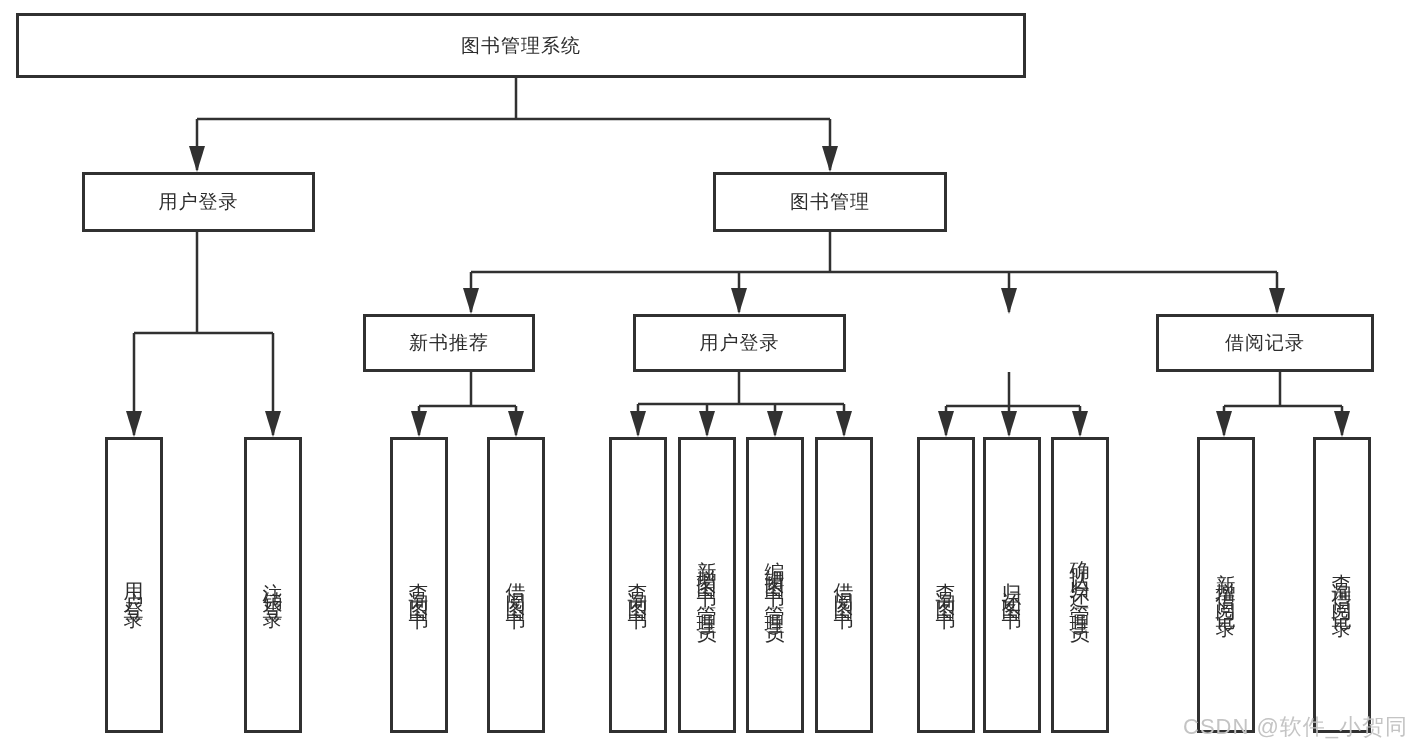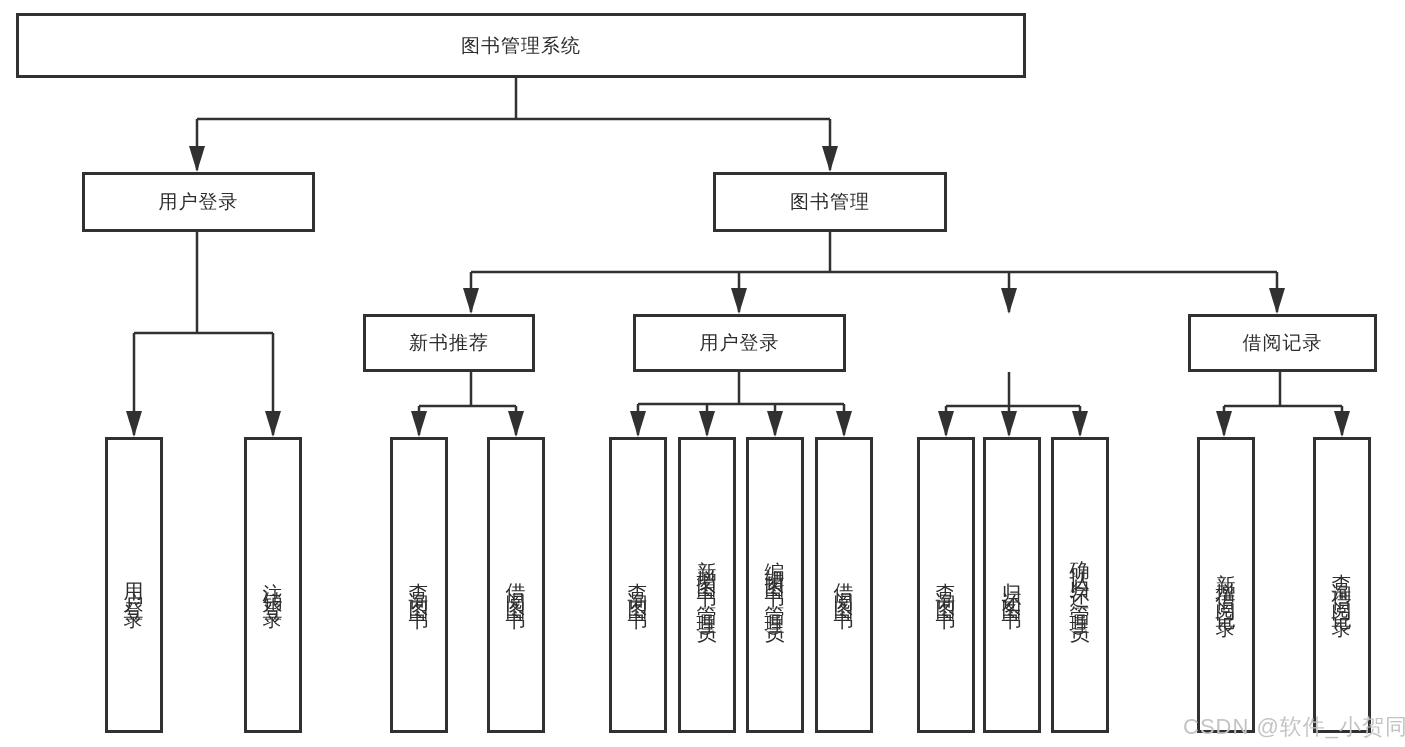--- a/index.html
+++ b/index.html
@@ -88,21 +88,21 @@
   <div class="box hbox" style="left:713px;top:172px;width:234px;height:60px">
     <span>图书管理</span>
   </div>
 
   <div class="box hbox" style="left:363px;top:314px;width:172px;height:58px">
     <span>新书推荐</span>
   </div>
   <div class="box hbox" style="left:633px;top:314px;width:213px;height:58px">
     <span>用户登录</span>
   </div>
-  <div class="box hbox" style="left:1188px;top:314px;width:189px;height:58px">
+  <div class="box hbox" style="left:1156px;top:314px;width:218px;height:58px">
     <span>借阅记录</span>
   </div>
 
   <div class="box vbox" style="left:105px;top:437px;width:58px;height:296px">
     <span class="vtext">用户登录</span>
   </div>
   <div class="box vbox" style="left:244px;top:437px;width:58px;height:296px">
     <span class="vtext">注销登录</span>
   </div>
   <div class="box vbox" style="left:390px;top:437px;width:58px;height:296px">

